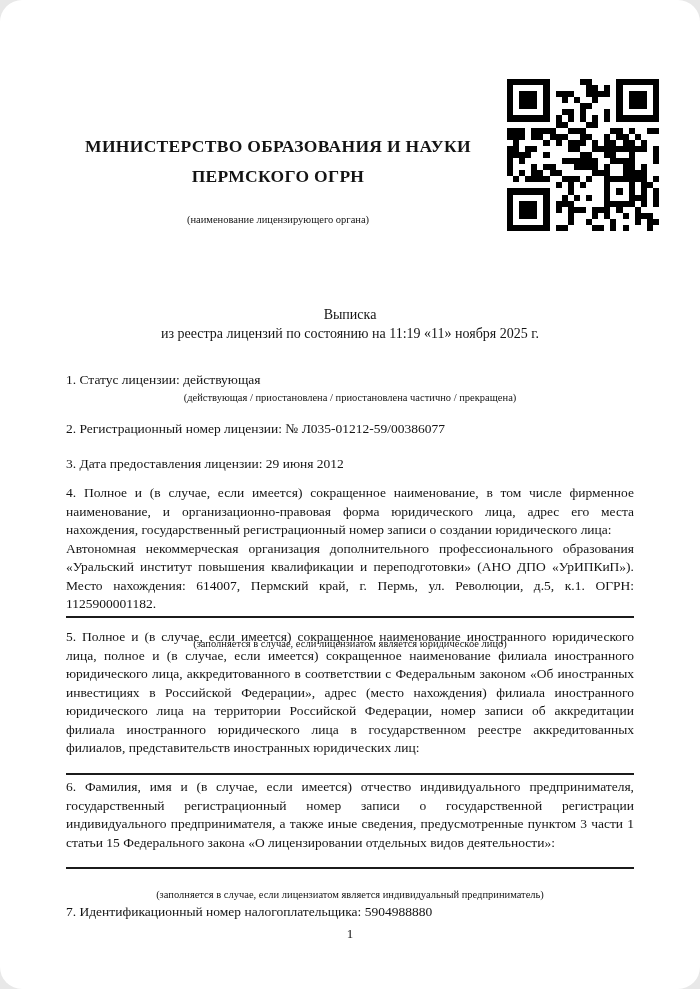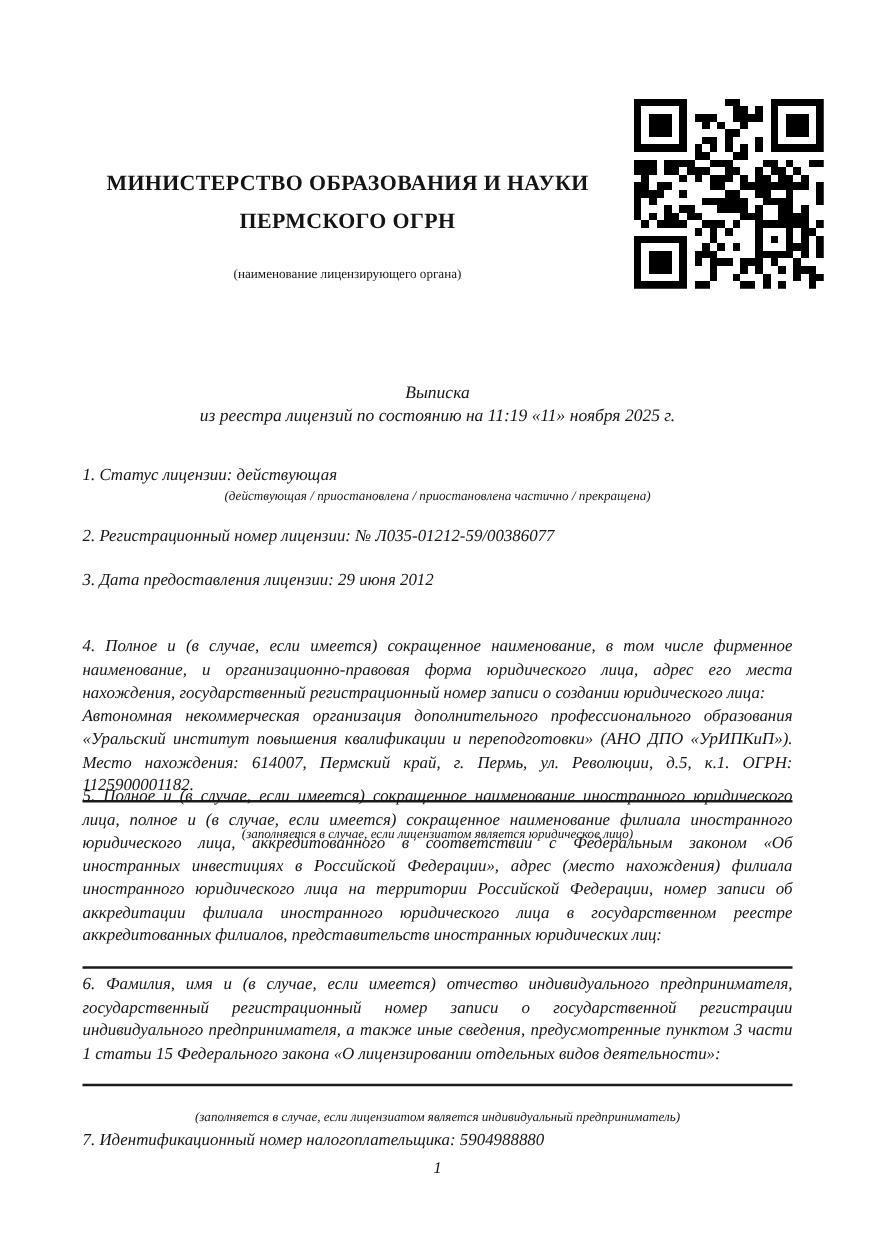--- a/index.html
+++ b/index.html
@@ -4,23 +4,24 @@
 <style>
   html,body{margin:0;padding:0;background:#e8e8e8;}
   .page{
     position:relative;
     width:700px;height:989px;
     margin:0 auto;
     background:#ffffff;
     color:#141414;
     font-family:"Liberation Serif","DejaVu Serif",serif;
     overflow:hidden;
+    border-radius:22px;
   }
   .abs{position:absolute;}
-  .cw{left:66px;width:568px;font-style:italic;}
+  .cw{left:66px;width:568px;}
 
   .ministry{
     text-align:center;
     font-weight:bold;
     font-size:17.5px;
     line-height:30px;
     letter-spacing:.3px;
   }
   .ministry-caption{
     text-align:center;
@@ -402,21 +403,21 @@
 
   <div class="abs cw" style="top:371px;">
     <div class="body-text single-line">1. Статус лицензии: действующая</div>
     <div class="caption" style="margin-top:1px;">(действующая / приостановлена / приостановлена частично / прекращена)</div>
   </div>
 
   <div class="abs cw body-text single-line" style="top:420px;">2. Регистрационный номер лицензии: № Л035-01212-59/00386077</div>
 
   <div class="abs cw body-text single-line" style="top:455px;">3. Дата предоставления лицензии: 29 июня 2012</div>
 
-  <div class="abs cw" style="top:508px;">
+  <div class="abs cw" style="top:484px;">
     <div class="body-text">4. Полное и (в случае, если имеется) сокращенное наименование, в том числе фирменное наименование, и организационно-правовая форма юридического лица, адрес его места нахождения, государственный регистрационный номер записи о создании юридического лица:</div>
     <div class="body-text">Автономная некоммерческая организация дополнительного профессионального образования «Уральский институт повышения квалификации и переподготовки» (АНО ДПО «УрИПКиП»). Место нахождения: 614007, Пермский край, г. Пермь, ул. Революции, д.5, к.1. ОГРН: 1125900001182.</div>
     <div class="rule"></div>
     <div class="caption">(заполняется в случае, если лицензиатом является юридическое лицо)</div>
   </div>
 
   <div class="abs cw" style="top:628px;">
     <div class="body-text">5. Полное и (в случае, если имеется) сокращенное наименование иностранного юридического лица, полное и (в случае, если имеется) сокращенное наименование филиала иностранного юридического лица, аккредитованного в соответствии с Федеральным законом «Об иностранных инвестициях в Российской Федерации», адрес (место нахождения) филиала иностранного юридического лица на территории Российской Федерации, номер записи об аккредитации филиала иностранного юридического лица в государственном реестре аккредитованных филиалов, представительств иностранных юридических лиц:</div>
     <div class="blank-line"></div>
     <div class="rule"></div>

